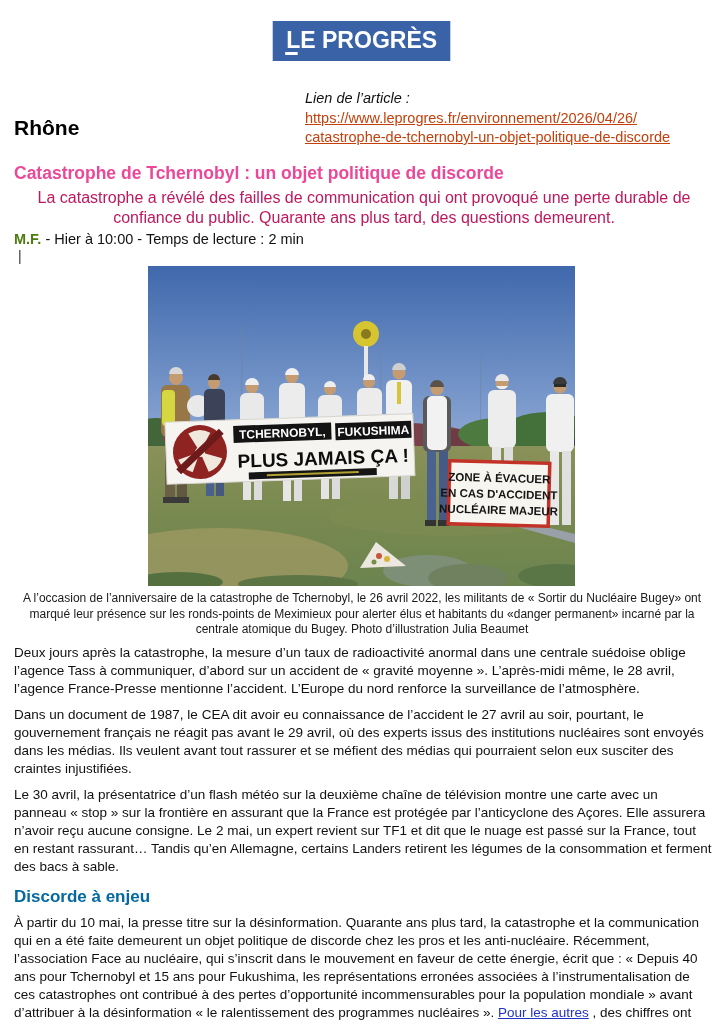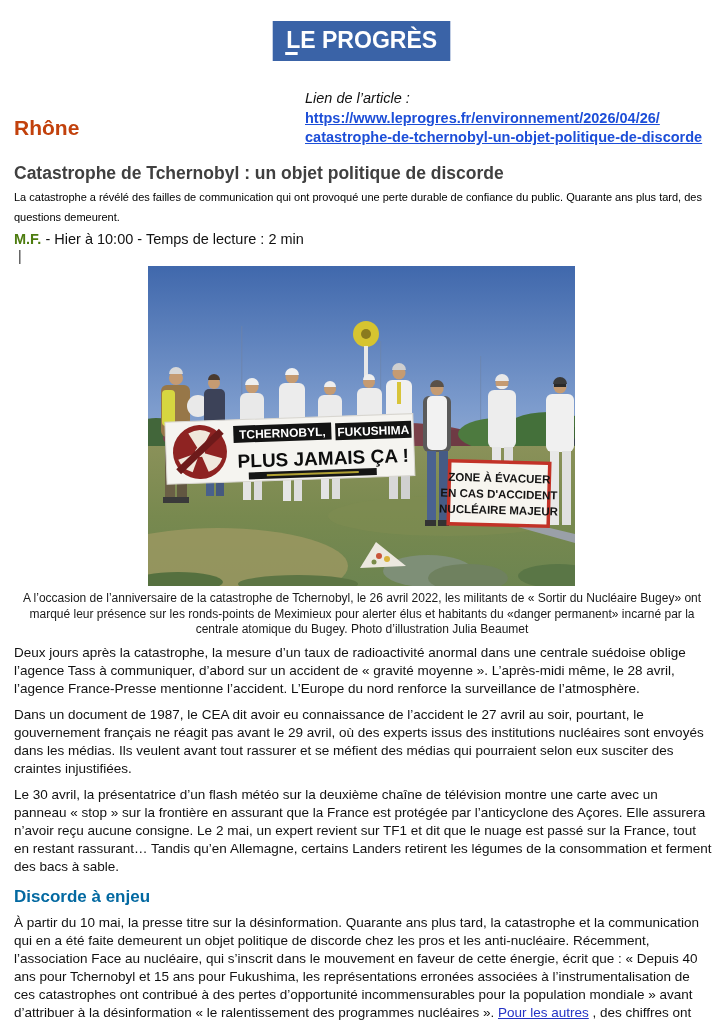--- a/index.html
+++ b/index.html
@@ -8,27 +8,27 @@
   #page { position:relative; width:724px; height:1024px; background:#fff; overflow:hidden; margin:16px auto; }
 
   .masthead { position:absolute; top:5px; left:0; width:724px; text-align:center; }
   .logo { position:relative; display:inline-block; background:#3a63a7; color:#ffffff;
           font-weight:bold; font-size:24px; letter-spacing:0px; padding:5px 14px 7px 14px;
           transform:scaleX(0.96); }
   .logo::after { content:""; position:absolute; left:13px; bottom:6px; width:13px; height:3px; background:#ffffff; }
 
   .link-block { position:absolute; left:305px; top:73px; font-size:14.5px; line-height:19.5px; }
   .link-label { font-style:italic; color:#111; }
-  .article-url { color:#1d4ed8; text-decoration:underline; cursor:pointer; display:block;font-weight:bold; }
-
-  .section-label { position:absolute; left:14px; top:100px; font-size:21px; font-weight:bold; color:#c2410c; }
-
-  .article-title { position:absolute; left:14px; top:147px; width:700px; font-size:17.5px; font-weight:bold; color:#404040; }
-
-  .article-lead { position:absolute; left:14px; top:172px; width:700px; font-size:11px; line-height:19.5px; color:#000000; }
+  .article-url { color:#c2410c; text-decoration:underline; cursor:pointer; display:block; }
+
+  .section-label { position:absolute; left:14px; top:100px; font-size:21px; font-weight:bold; color:#000000; }
+
+  .article-title { position:absolute; left:14px; top:147px; width:700px; font-size:17.5px; font-weight:bold; color:#ec4899; }
+
+  .article-lead { position:absolute; left:14px; top:172px; width:700px; font-size:16px; line-height:19.5px; color:#be185d;text-align:center; }
 
   .byline { position:absolute; left:14px; top:215px; font-size:14.5px; color:#111; }
   .byline b { color:#4d7c0f; }
   .cursor-bar { position:absolute; left:18px; top:232px; font-size:14px; color:#333; }
 
   .photo-wrap { position:absolute; left:148px; top:250px; width:427px; height:320px; }
   .photo-wrap svg { display:block; }
 
   .caption { position:absolute; left:10px; top:575px; width:704px; text-align:center;
              font-size:12px; line-height:15.5px; color:#1a1a1a; }

